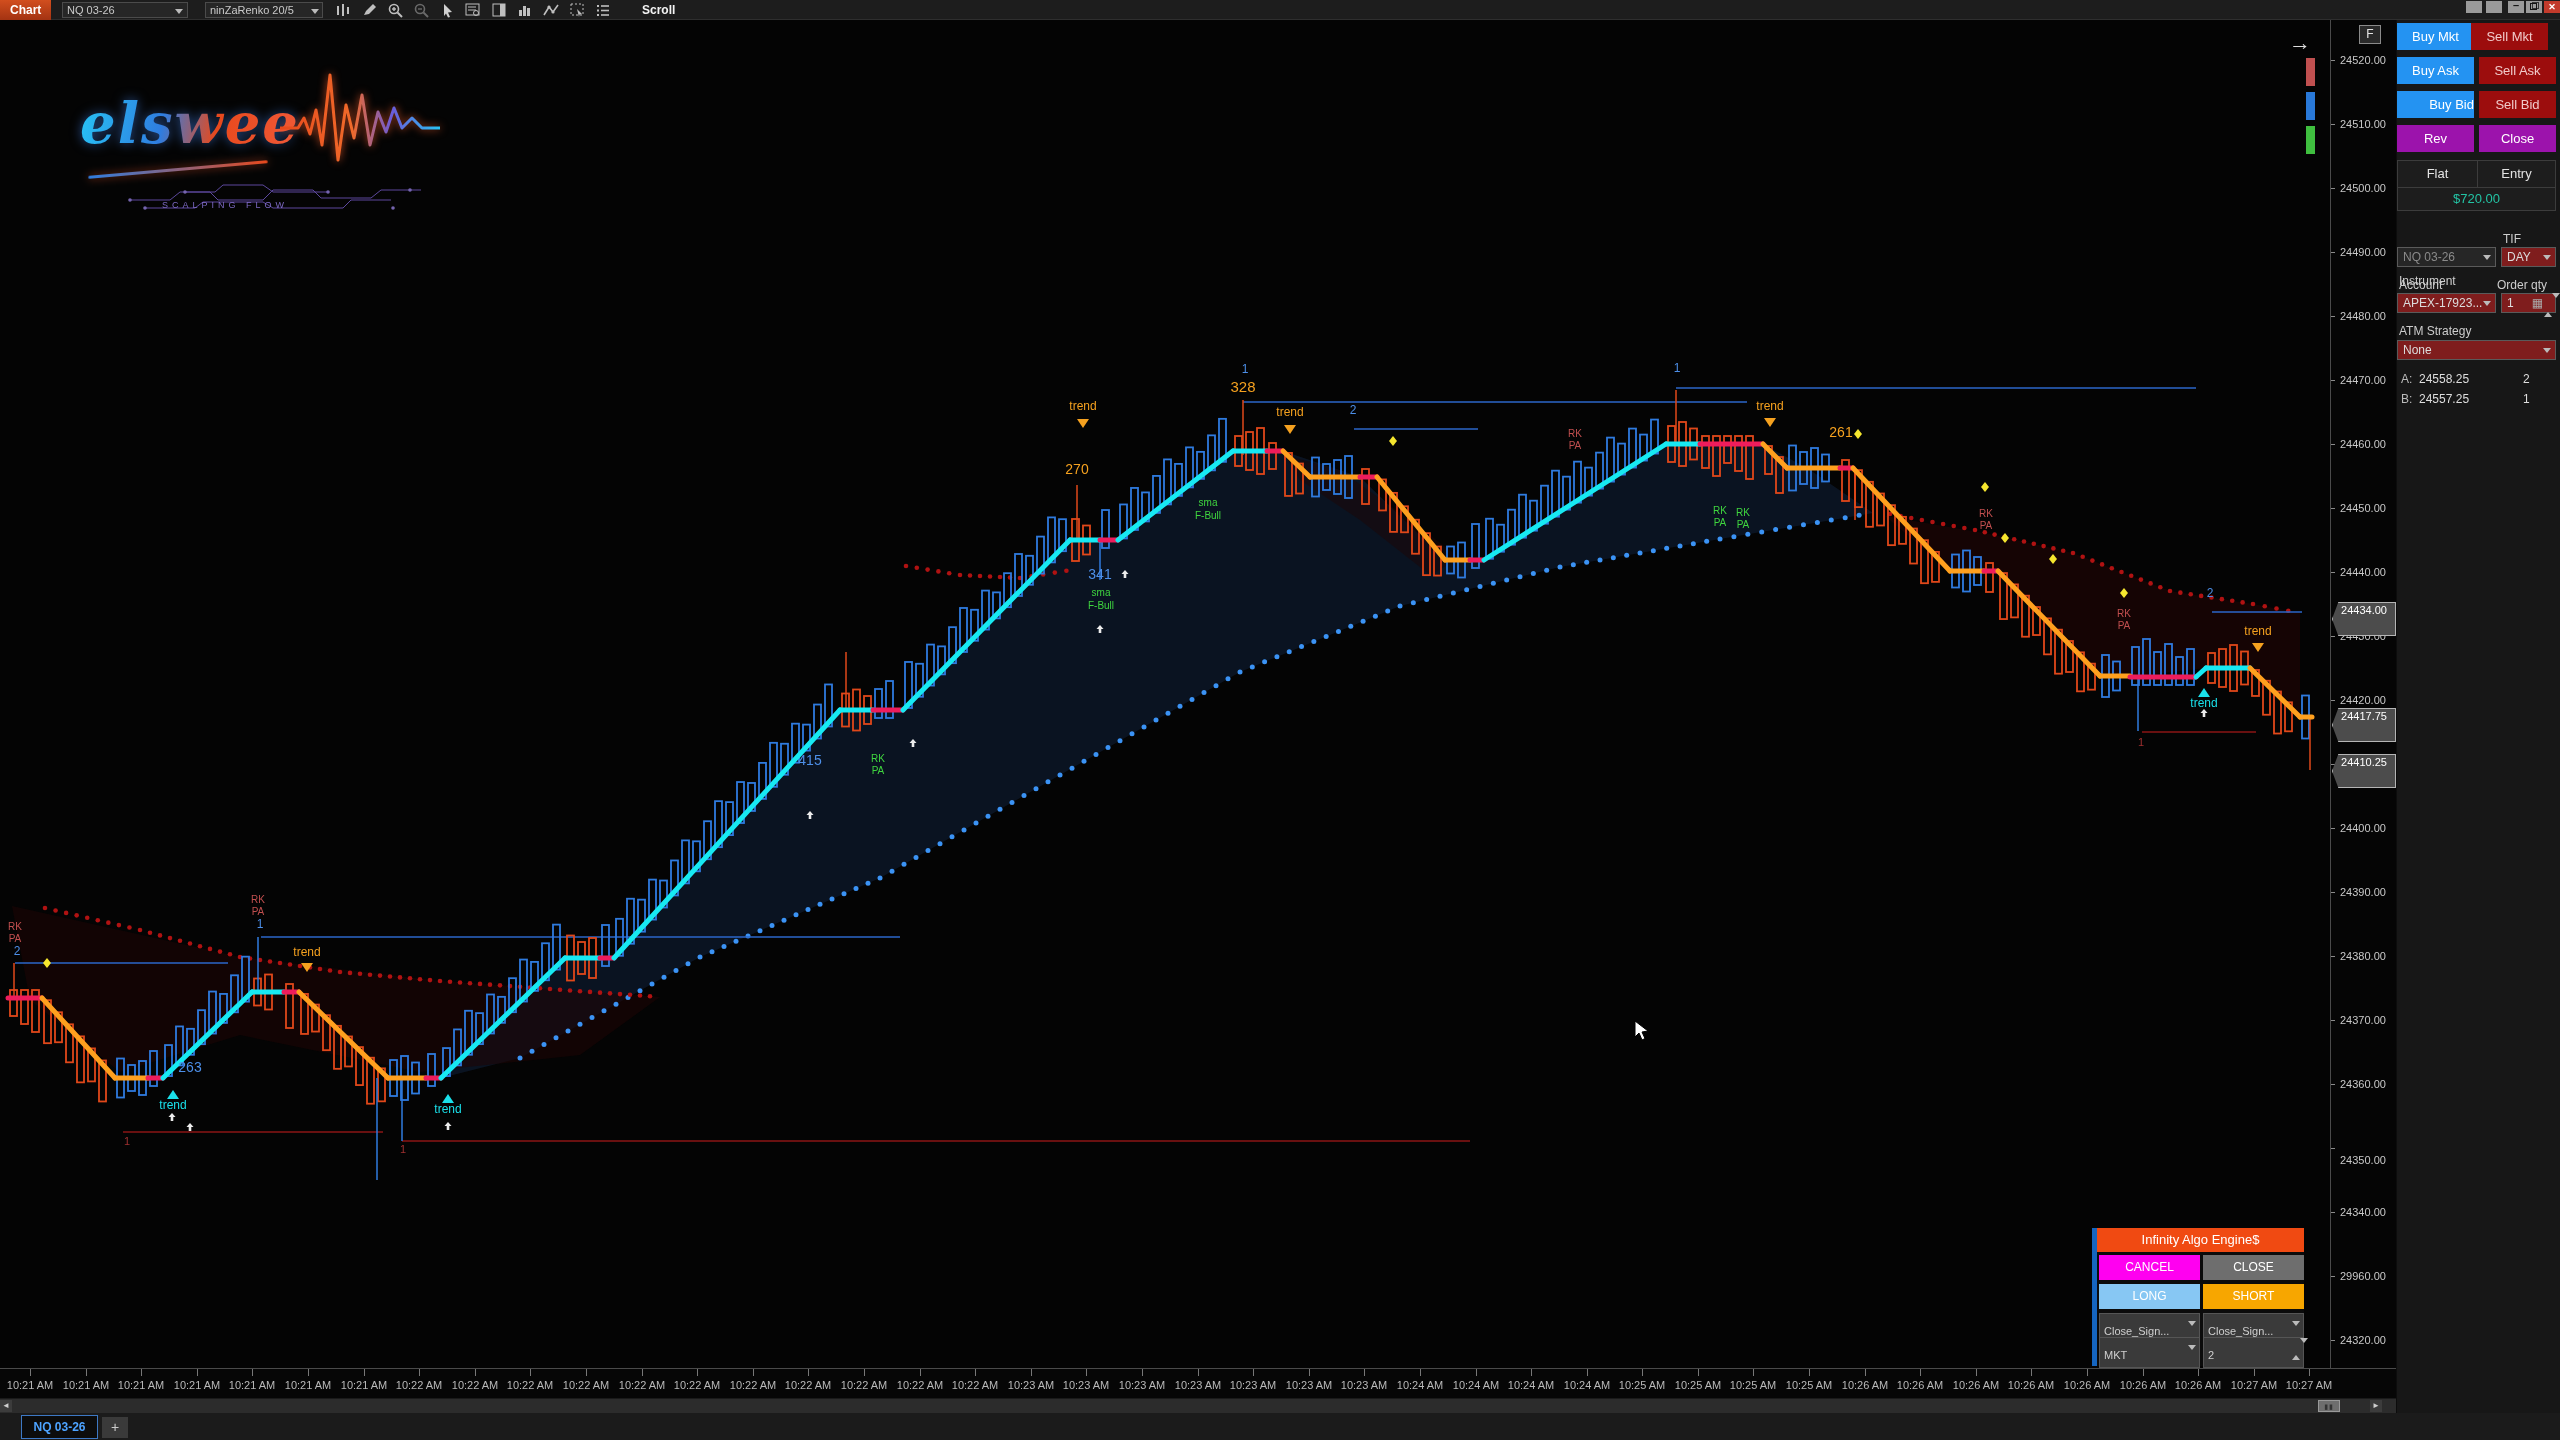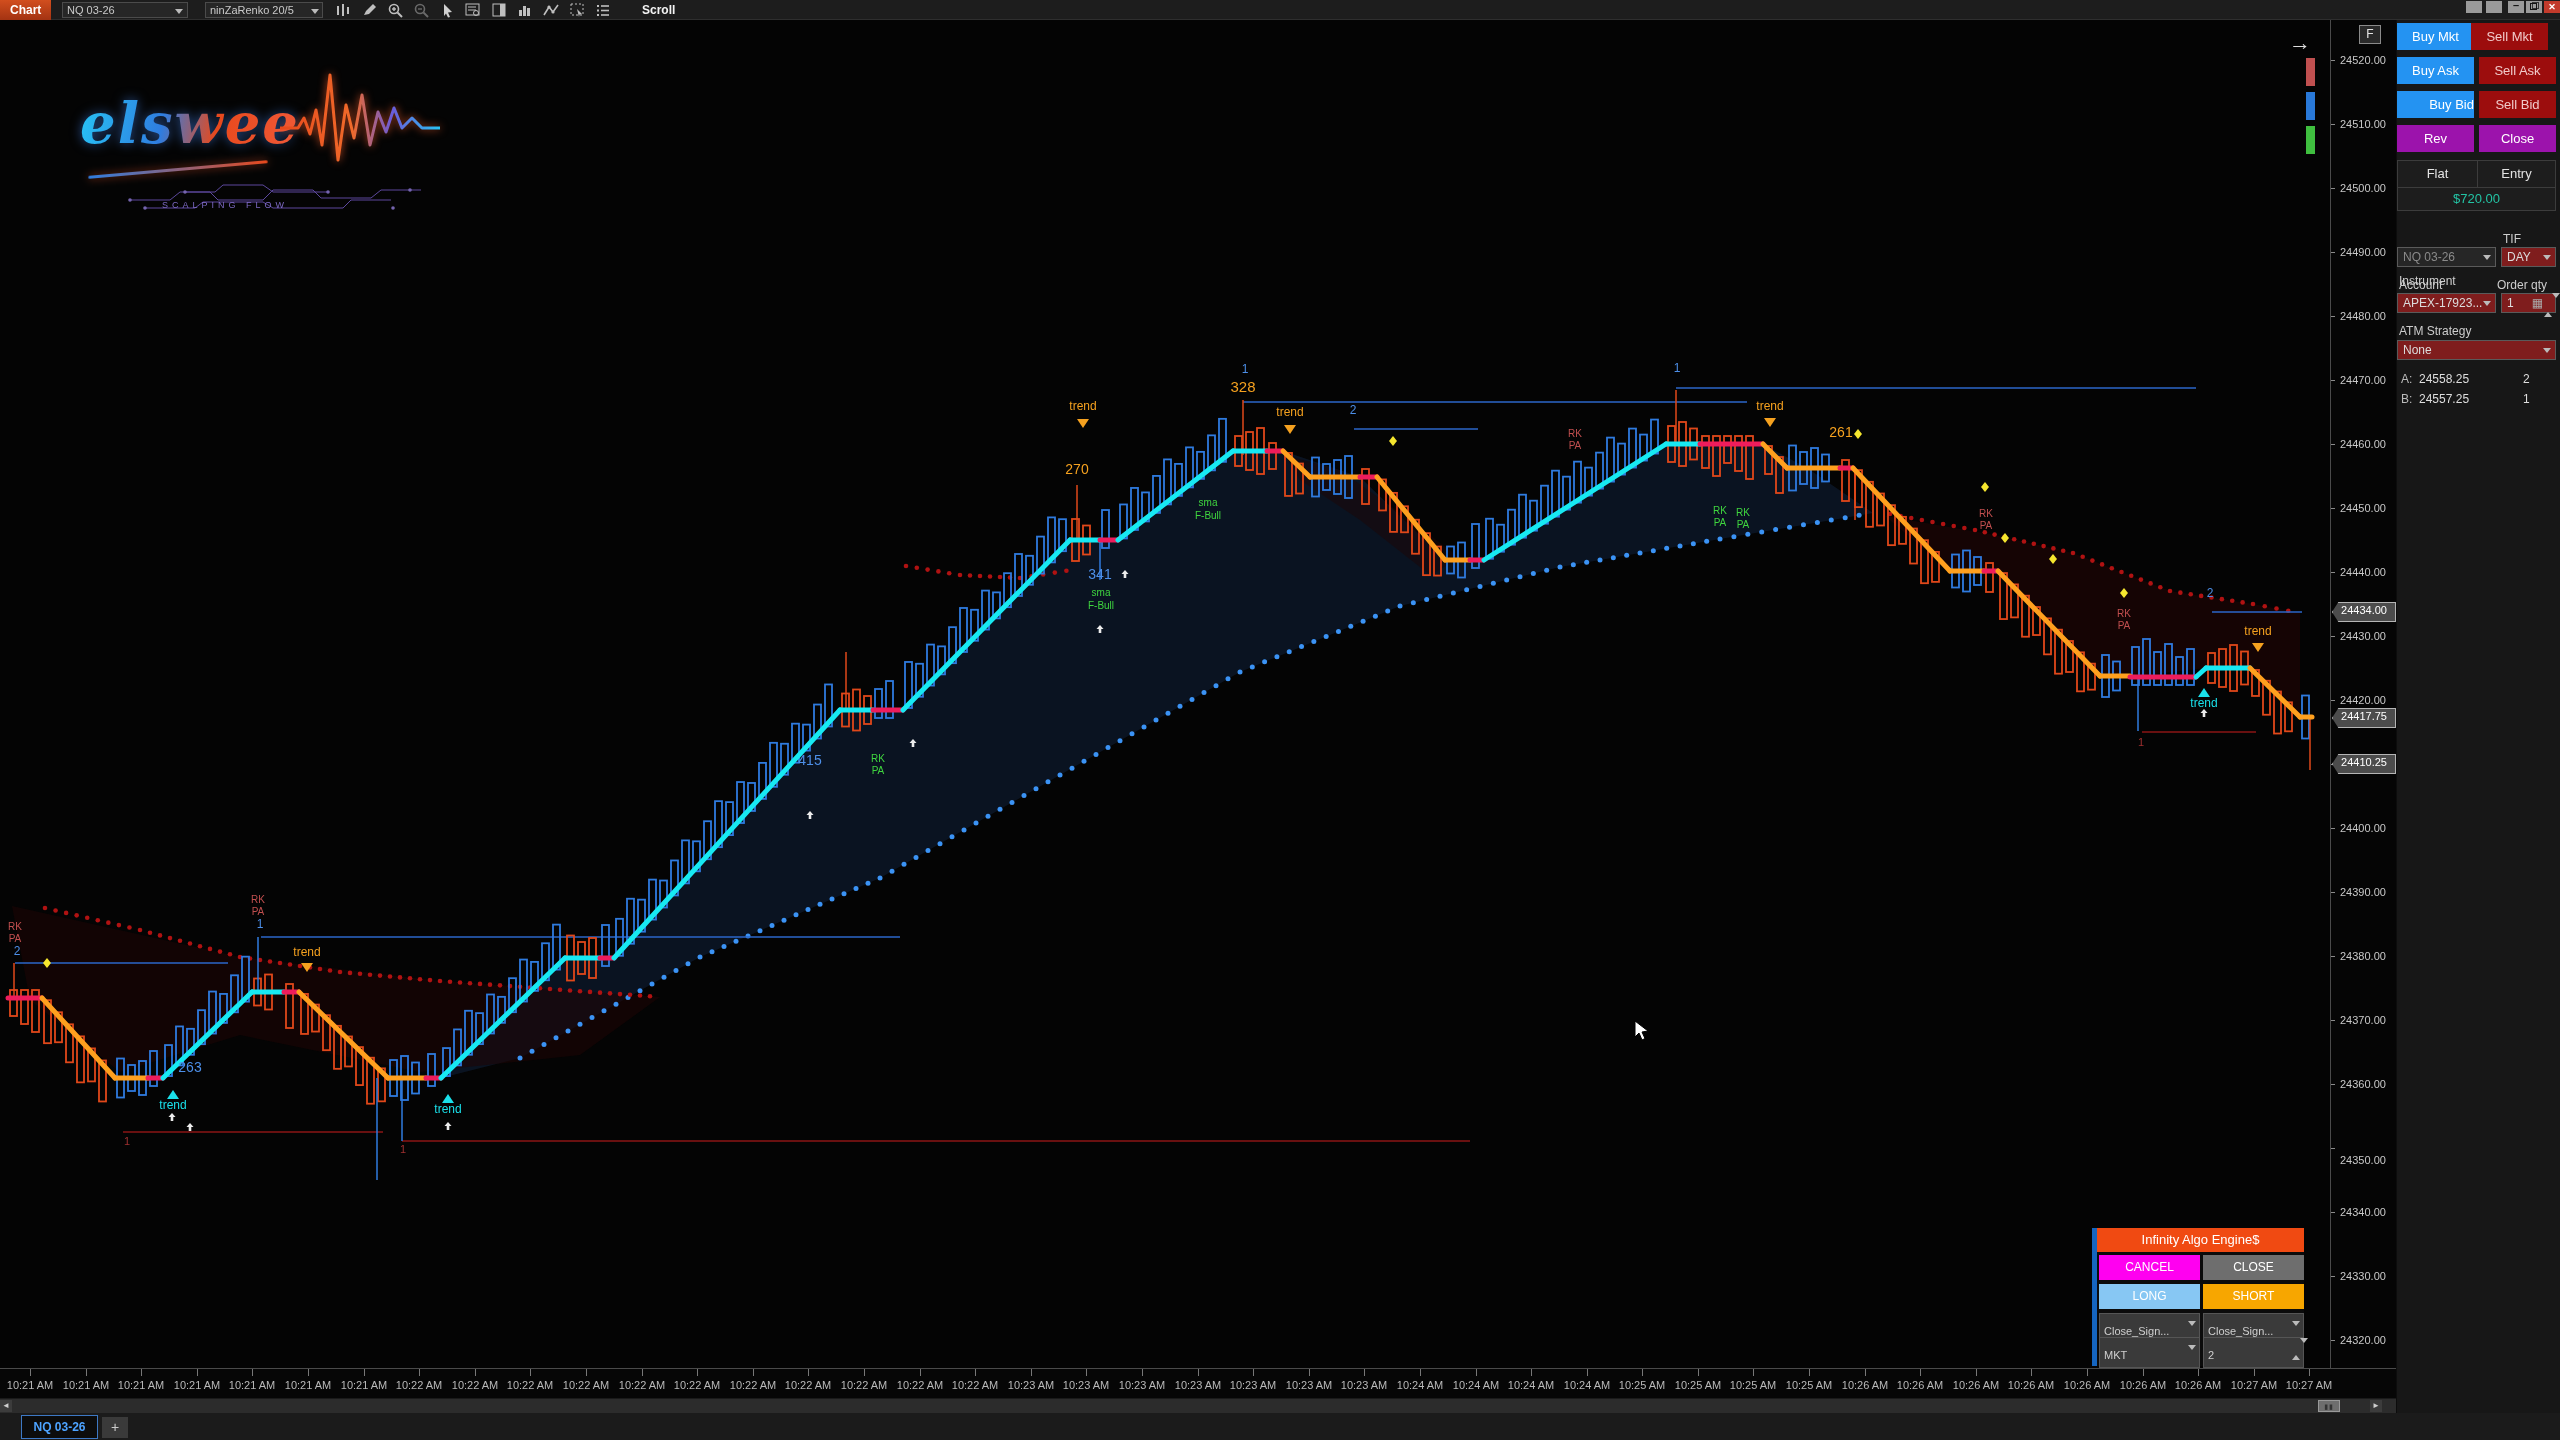--- a/index.html
+++ b/index.html
@@ -33,21 +33,21 @@
     filter:drop-shadow(0 0 6px rgba(70,140,255,.55)); }
   #logo-underline { position:absolute; left:18px; top:118px; width:180px; height:3px; border-radius:2px;
     background:linear-gradient(90deg,#2f7de0,#e8491c); transform:rotate(-5deg);
     filter:drop-shadow(0 0 4px rgba(220,80,40,.7)); }
   #logo-caption { position:absolute; left:92px; top:150px; font-size:9px; letter-spacing:4px; color:#8a74d8; opacity:.9; }
 
   
   #price-axis { position:absolute; left:2330px; top:20px; width:66px; height:1348px; background:#050505; border-left:1px solid #4a4a4a; z-index:10; }
   .pa-label { position:absolute; left:9px; color:#c9c9c9; font-size:11px; transform:translateY(-6px); }
   .pa-tick { position:absolute; left:0; width:4px; height:1px; background:#8a8a8a; }
-  .pa-badge { position:absolute; left:1px; width:64px; height:20px; background:#4c4c4c; border:1px solid #b5b5b5; color:#fff; font-size:11px; text-align:center; line-height:14px; transform:translateY(-8px);
+  .pa-badge { position:absolute; left:1px; width:64px; height:34px; background:#4c4c4c; border:1px solid #b5b5b5; color:#fff; font-size:11px; text-align:center; line-height:14px; transform:translateY(-8px);
     clip-path:polygon(0 50%, 10% 0, 100% 0, 100% 100%, 10% 100%); }
   #f-button { position:absolute; left:28px; top:5px; width:22px; height:19px; border:1px solid #8a8a8a; background:#2a2a2a; color:#e5e5e5; font-size:12px; text-align:center; line-height:17px; }
 
   
   #time-axis { position:absolute; left:0; top:1368px; width:2396px; height:30px; background:#060606; border-top:1px solid #4a4a4a; z-index:10;}
   .ta-tick { position:absolute; top:0; width:1px; height:7px; background:#777; }
   .ta-label { position:absolute; top:10px; color:#b9b9b9; font-size:11px; transform:translateX(-50%); white-space:nowrap; }
   #scrollbar { position:absolute; left:0; top:1398px; width:2396px; height:15px; background:#2c2c2c; border-top:1px solid #1a1a1a; z-index:11; }
   .sb-arrow { position:absolute; top:1px; width:12px; height:12px; background:#3c3c3c; color:#cfcfcf; font-size:8px; text-align:center; line-height:12px; }
   #sb-thumb { position:absolute; left:2318px; top:1px; width:22px; height:12px; background:#6e6e6e; border:1px solid #999; color:#333; font-size:7px; text-align:center; line-height:11px; letter-spacing:1px;}
@@ -819,21 +819,21 @@
     <div class="pa-label" style="top: 936px;">24380.00</div>
     <div class="pa-tick" style="top: 1000px;"></div>
     <div class="pa-label" style="top: 1000px;">24370.00</div>
     <div class="pa-tick" style="top: 1064px;"></div>
     <div class="pa-label" style="top: 1064px;">24360.00</div>
     <div class="pa-tick" style="top: 1128px;"></div>
     <div class="pa-label" style="top: 1140px;">24350.00</div>
     <div class="pa-tick" style="top: 1192px;"></div>
     <div class="pa-label" style="top: 1192px;">24340.00</div>
     <div class="pa-tick" style="top: 1256px;"></div>
-    <div class="pa-label" style="top: 1256px;">24330.00</div>
+    <div class="pa-label" style="top: 1256px;">29960.00</div>
     <div class="pa-tick" style="top: 1320px;"></div>
     <div class="pa-label" style="top: 1320px;">24320.00</div>
     <div class="pa-badge" style="top: 590px;">24434.00</div>
     <div class="pa-badge" style="top: 696px;">24417.75</div>
     <div class="pa-badge" style="top: 742px;">24410.25</div>
   </div>
 
 <div id="time-axis">
     <div class="ta-tick" style="left: 30px;"></div>
     <div class="ta-label" style="left: 30px;">10:21 AM</div>

